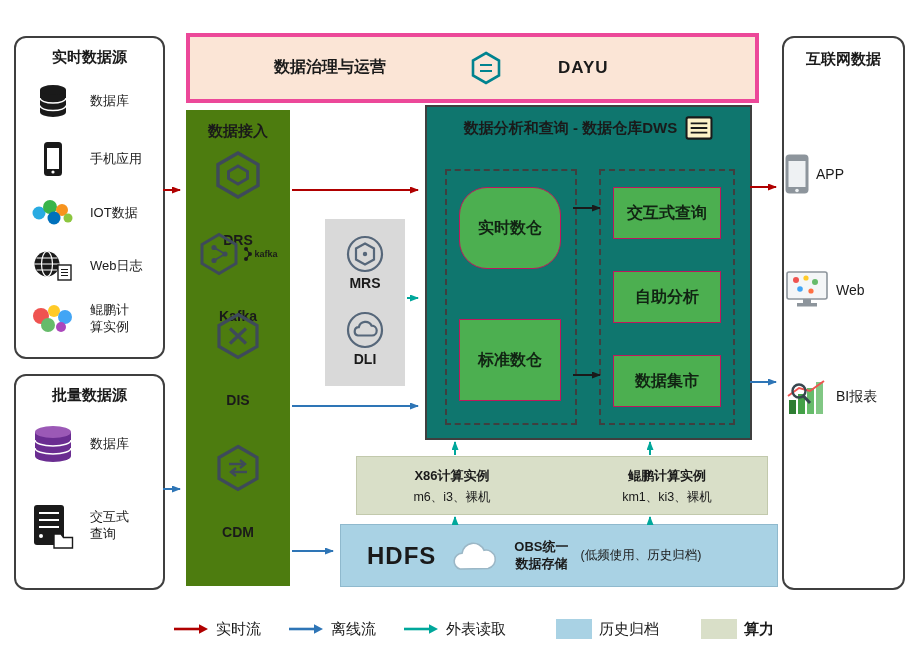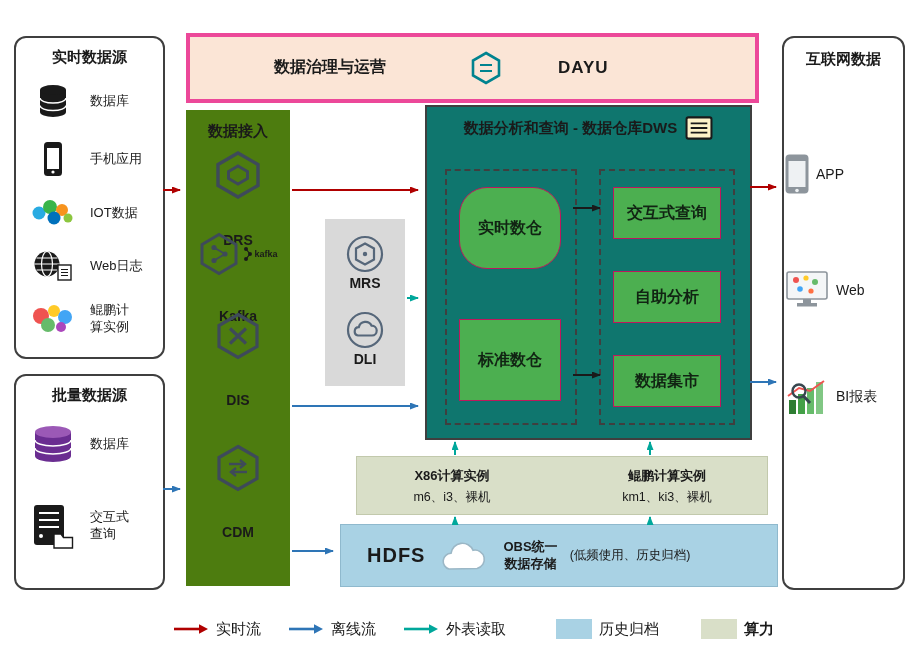--- a/index.html
+++ b/index.html
@@ -28,21 +28,21 @@
   .dws-header{display:flex;align-items:center;justify-content:center;gap:8px;padding-top:9px;}
   .dws-title{font-weight:bold;font-size:15px;}
   .dashed-col{position:absolute;border:2px dashed #3f3f3f;}
   .green-box{position:absolute;background:#4caf50;border:1px solid #be185d;display:flex;
              align-items:center;justify-content:center;font-size:16px;font-weight:bold;color:#112413;}
   .compute{background:#d9dfc8;border:1px solid #c2c9ac;}
   .compute-half{position:absolute;top:10px;text-align:center;}
   .compute-title{font-weight:bold;font-size:13px;}
   .compute-models{font-size:12.5px;margin-top:4px;}
   .storage{background:#a9d2e4;border:1px solid #8fb9cd;display:flex;align-items:center;padding-left:26px;gap:12px;}
-  .hdfs-label{font-weight:bold;font-size:20px;letter-spacing:1px;}
+  .hdfs-label{font-weight:bold;font-size:24px;letter-spacing:1px;}
   .obs-lines{font-weight:bold;font-size:13px;line-height:1.3;text-align:center;}
   .obs-note{font-size:12.5px;}
   .app-item{position:absolute;left:0;width:100%;display:flex;align-items:center;gap:6px;}
   .app-label{font-size:14px;}
   .legend-item{position:absolute;top:617px;display:flex;align-items:center;gap:7px;height:24px;}
   .legend-label{font-size:15px;}
   .swatch{width:36px;height:20px;}
   .swatch-archive{background:#a9d2e4;}
   .swatch-compute{background:#d9dfc8;}
   .red-s{stroke:#b00000;} .blue-s{stroke:#2e75b6;} .teal-s{stroke:#00a79b;} .black-s{stroke:#1a1a1a;}

